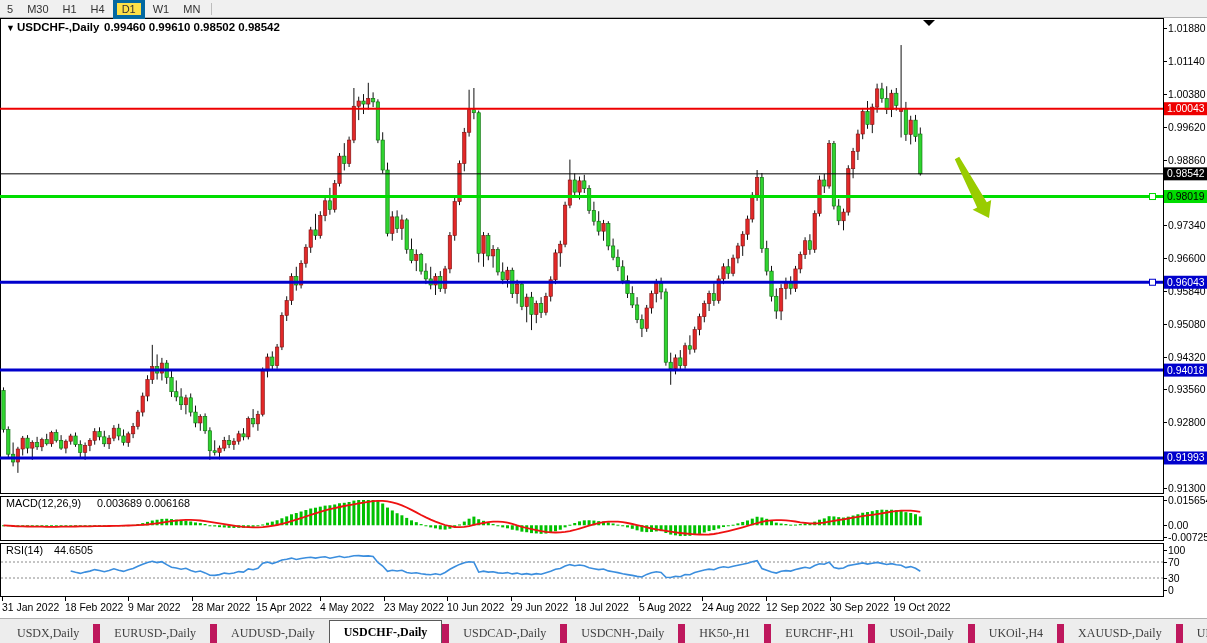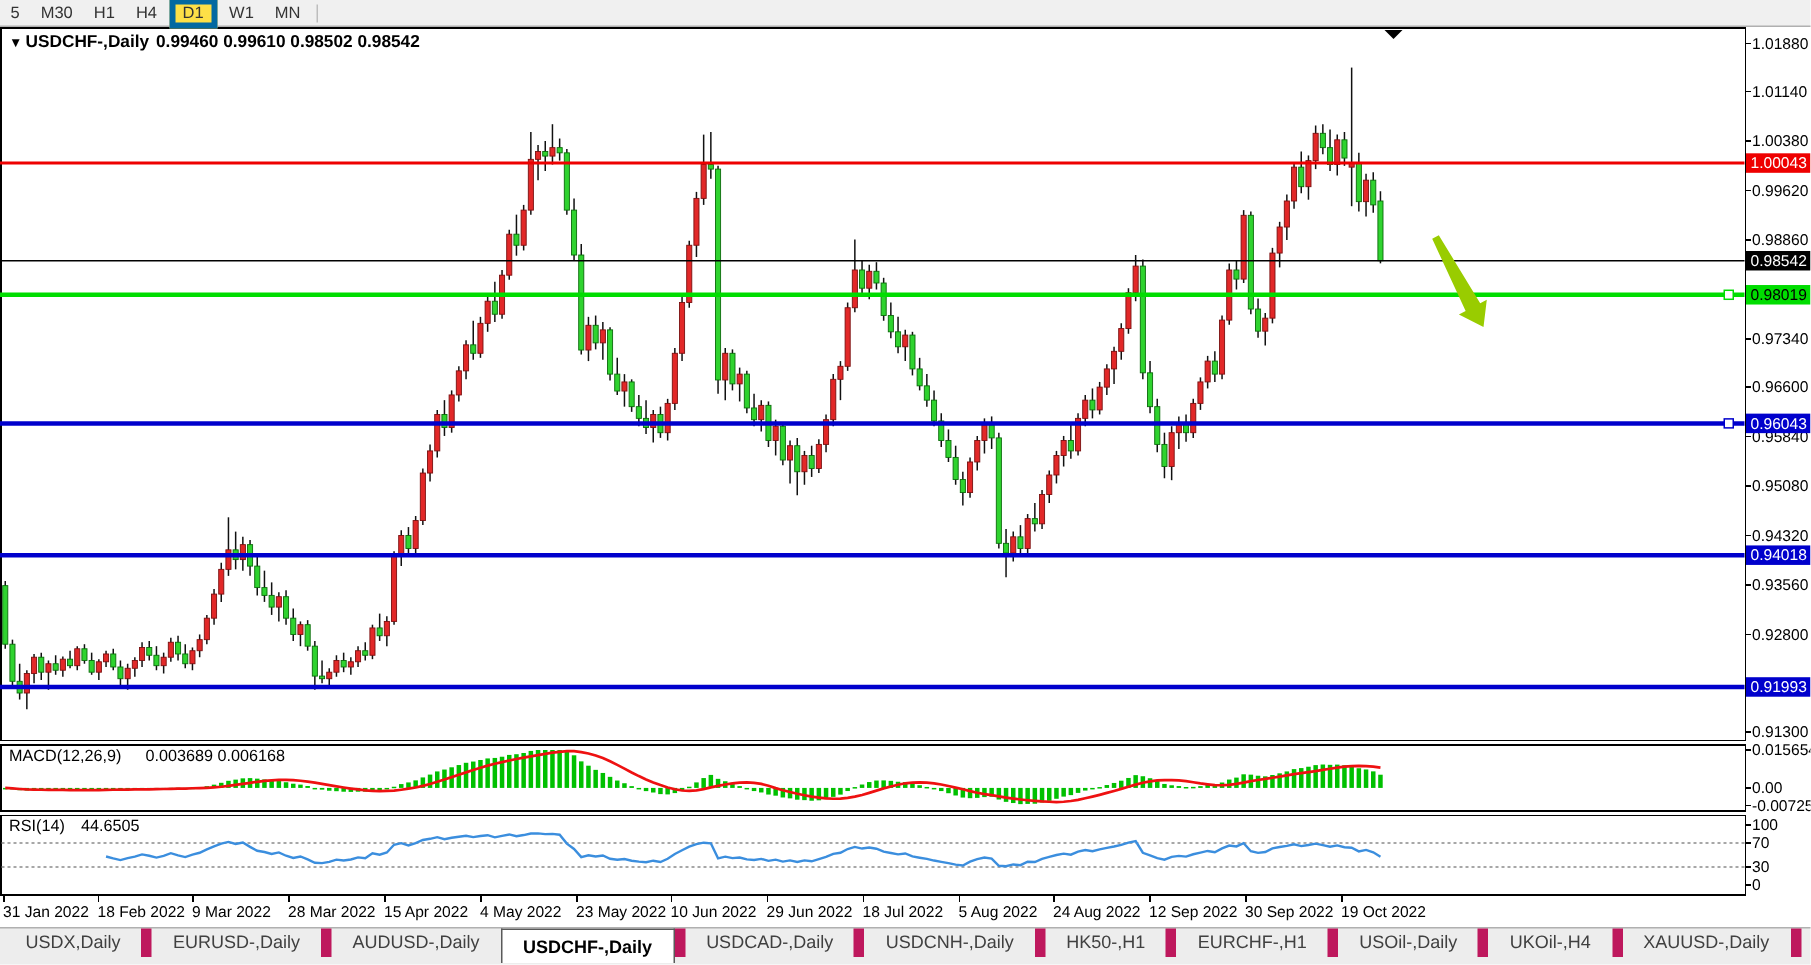--- a/index.html
+++ b/index.html
@@ -4,21 +4,21 @@
 <style>
   html,body{margin:0;padding:0;width:1207px;height:643px;overflow:hidden;background:#ffffff;
     font-family:"Liberation Sans","DejaVu Sans",sans-serif;}
   #chart{position:absolute;top:0;left:0;}
   .toolbar{position:absolute;top:0;left:0;width:100%;height:17px;background:#f0f0f0;
     border-bottom:1px solid #b0b0b0;display:flex;align-items:center;z-index:5;font-size:11px;color:#333;}
   .tf{padding:1px 6px;margin:0 1px;cursor:pointer;}
   .tf.active{background:#fde047;border:4px solid #0369a1;padding:0 5px;}
   .tf-sep{width:1px;height:12px;background:#bdbdbd;margin:0 4px;}
   .tabbar{position:absolute;left:0;bottom:0;width:100%;height:24px;background:#ededed;
-    border-top:1px solid #b0b0b0;display:flex;z-index:5;font-size:12px;color:#404040;}
+    border-top:1px solid #b0b0b0;display:flex;align-items:flex-end;z-index:5;font-size:12px;color:#404040;font-family:Liberation Serif, serif;}
   .tab{height:19px;line-height:19px;padding:0 14px;border-left:7px solid #be185d;white-space:nowrap;cursor:pointer;}
   .tab:first-child{border-left:none;margin-left:3px;}
   .tab.active{background:#ffffff;border:1px solid #5a5a5a;border-bottom:none;height:22px;line-height:22px;
     font-weight:bold;color:#000;}
   text{font-family:"Liberation Sans","DejaVu Sans",sans-serif;}
 </style>
 </head>
 <body>
 
 <div class="toolbar" id="toolbar">

